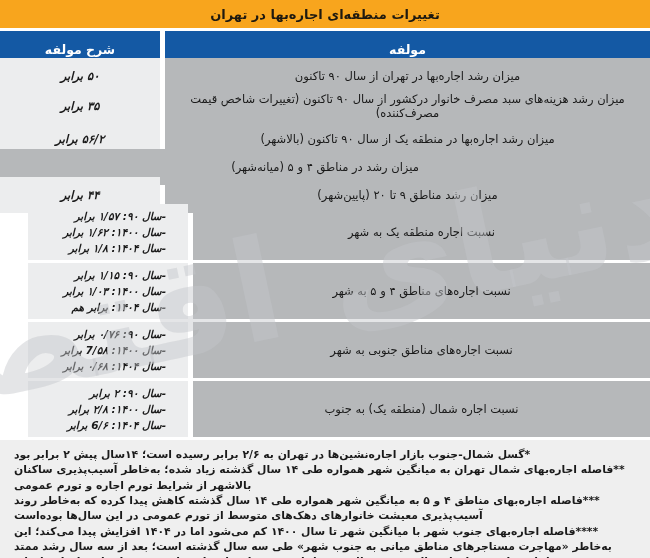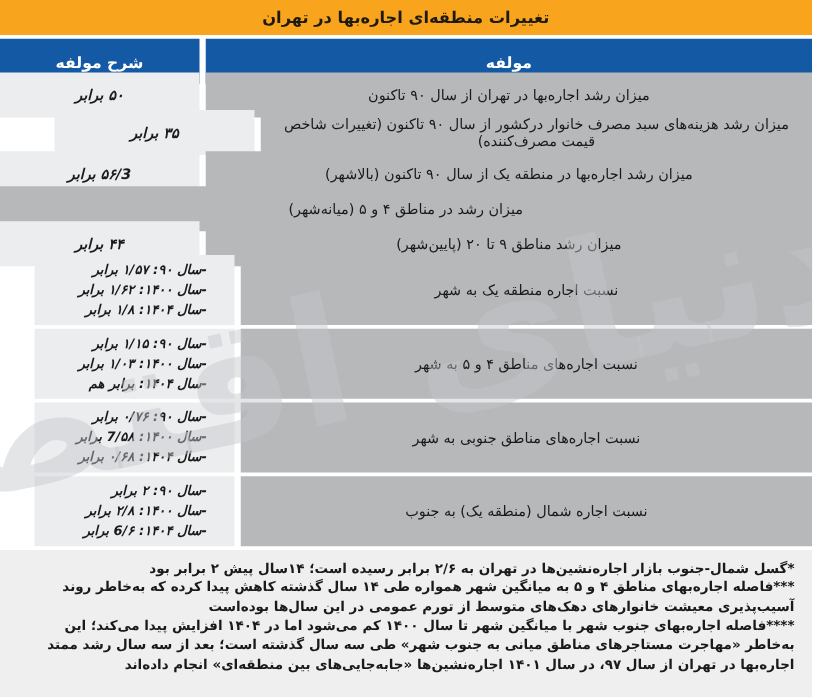--- a/index.html
+++ b/index.html
@@ -75,31 +75,31 @@
     align-items: flex-start;
     justify-content: center;
     padding-right: 22px;
     font-size: 10.5px;
     line-height: 1.55;
     text-align: right;
     margin-left: 28px;
   }
 
   .h-r1 { height: 27px; }
-  .h-r2 { height: 30px; margin-left: 44px; }
+  .h-r2 { height: 30px; }
   .h-r3 { height: 25px; }
   .h-r4 { height: 25px; }
   .h-r5 { height: 24px; }
   .h-tall { height: 56px; }
 
   .footnotes {
     flex: 1 1 auto;
     background: #efefef;
     padding: 7px 14px 14px;
-    text-align: right;
+    text-align: left;
     font-size: 10.8px;
     font-weight: bold;
     line-height: 1.42;
     color: #1a1a1a;
     overflow: hidden;
   }
   .footnotes p { margin: 0; }
 
   .watermark {
     position: absolute;
@@ -134,21 +134,21 @@
     <div class="cell cell-val">۵۰ برابر</div>
   </div>
 
   <div class="row data-row h-r2">
     <div class="cell cell-desc">میزان رشد هزینه‌های سبد مصرف خانوار درکشور از سال ۹۰ تاکنون (تغییرات شاخص قیمت مصرف‌کننده)</div>
     <div class="cell cell-val">۳۵ برابر</div>
   </div>
 
   <div class="row data-row h-r3">
     <div class="cell cell-desc">میزان رشد اجاره‌بها در منطقه یک از سال ۹۰ تاکنون (بالاشهر)</div>
-    <div class="cell cell-val">۵۶/3 برابر</div>
+    <div class="cell cell-val">۵۶/۲ برابر</div>
   </div>
 
   <div class="row data-row h-r4">
     <div class="cell cell-desc">میزان رشد در مناطق ۴ و ۵ (میانه‌شهر)</div>
   </div>
 
   <div class="row data-row h-r5">
     <div class="cell cell-desc">میزان رشد مناطق ۹ تا ۲۰ (پایین‌شهر)</div>
     <div class="cell cell-val">۴۴ برابر</div>
   </div>
@@ -184,19 +184,20 @@
     <div class="cell cell-desc">نسبت اجاره شمال (منطقه یک) به جنوب</div>
     <div class="cell cell-val">
       <div>-سال ۹۰: ۲ برابر</div>
       <div>-سال ۱۴۰۰: ۲/۸ برابر</div>
       <div>-سال ۱۴۰۴: 6/۶ برابر</div>
     </div>
   </div>
 
   <div class="footnotes">
     <p>*گسل شمال-جنوب بازار اجاره‌نشین‌ها در تهران به ۲/۶ برابر رسیده است؛ ۱۴سال پیش ۲ برابر بود</p>
+    <p>**فاصله اجاره‌بهای شمال تهران به میانگین شهر همواره طی ۱۴ سال گذشته زیاد شده؛ به‌خاطر آسیب‌پذیری ساکنان بالاشهر از شرایط تورم اجاره و تورم عمومی</p>
     <p>***فاصله اجاره‌بهای مناطق ۴ و ۵ به میانگین شهر همواره طی ۱۴ سال گذشته کاهش پیدا کرده که به‌خاطر روند آسیب‌پذیری معیشت خانوارهای دهک‌های متوسط از تورم عمومی در این سال‌ها بوده‌است</p>
     <p>****فاصله اجاره‌بهای جنوب شهر با میانگین شهر تا سال ۱۴۰۰ کم می‌شود اما در ۱۴۰۴ افزایش پیدا می‌کند؛ این به‌خاطر «مهاجرت مستاجرهای مناطق میانی به جنوب شهر» طی سه سال گذشته است؛ بعد از سه سال رشد ممتد اجاره‌بها در تهران از سال ۹۷، در سال ۱۴۰۱ اجاره‌نشین‌ها «جابه‌جایی‌های بین منطقه‌ای» انجام داده‌اند</p>
   </div>
 
   <div class="watermark">دنیای اقتصاد</div>
 
 </div>
 
 </body></html>

